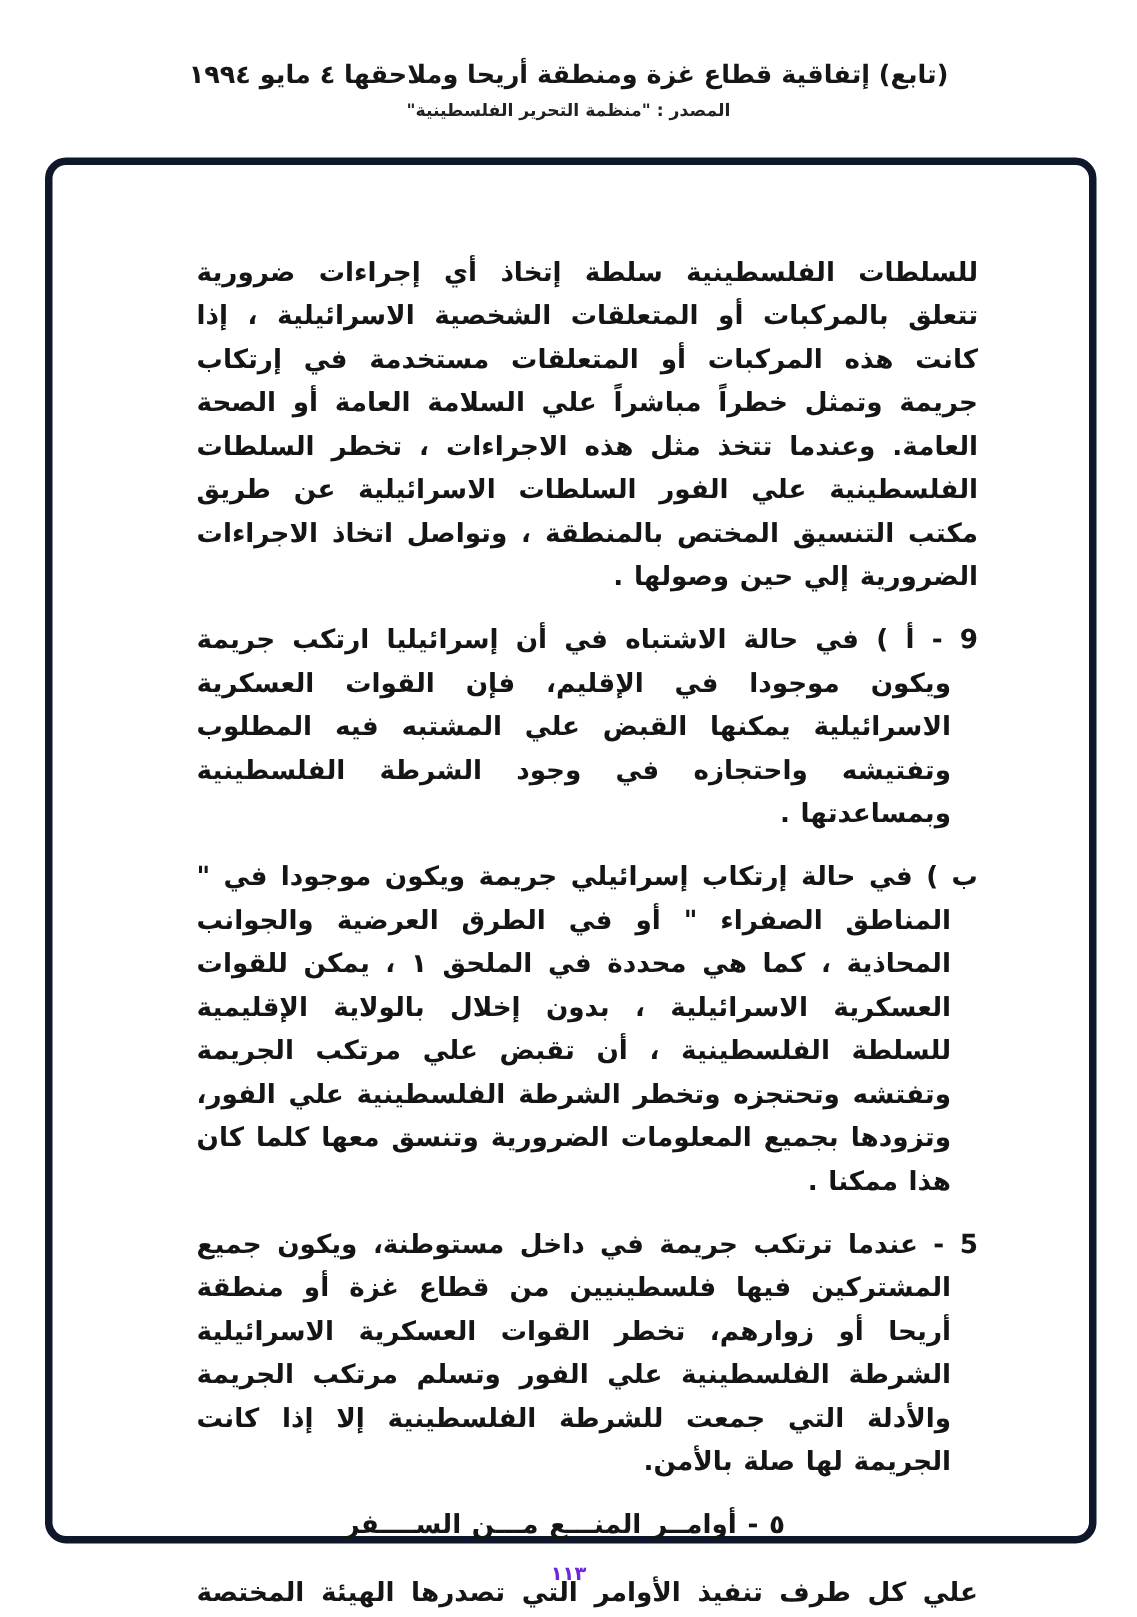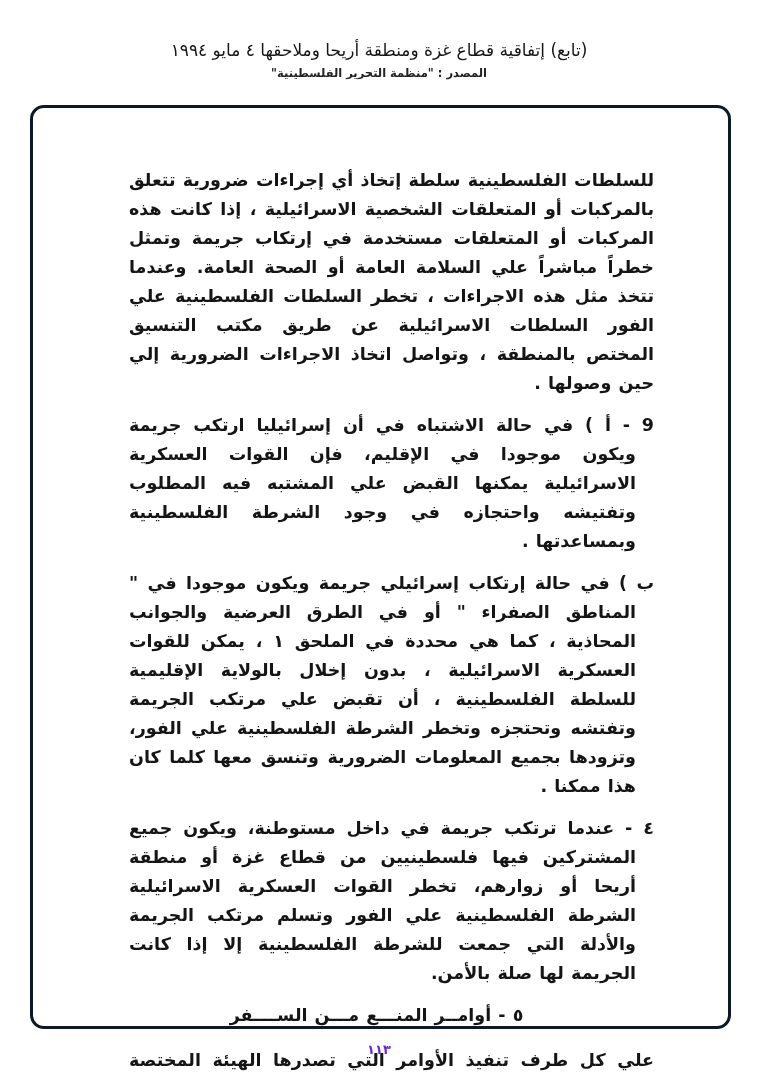--- a/index.html
+++ b/index.html
@@ -21,38 +21,38 @@
   .header {
     position: absolute;
     top: 38px;
     left: 0;
     width: 100%;
     text-align: center;
     color: #161616;
   }
   .header-title {
     font-size: 17px;
-    font-weight: normal;
+    font-weight: bold;
     line-height: 24px;
     letter-spacing: 0.5px;
   }
   .header-source {
     margin-top: 4px;
     font-size: 11.5px;
     font-weight: bold;
     color: #222222;
   }
   .content-frame {
     position: absolute;
     box-sizing: border-box;
     left: 30px;
     top: 105px;
     width: 701px;
     height: 924px;
-    border: 3px solid #0f172a;
+    border: 5px solid #0f172a;
     border-radius: 14px;
     background: #ffffff;
   }
   .text-block {
     box-sizing: border-box;
     padding: 58px 74px 0 96px;
     direction: rtl;
     color: #151515;
   }
   .para {
@@ -97,21 +97,21 @@
 
   <div class="content-frame">
     <div class="text-block">
 
       <p class="para">للسلطات الفلسطينية سلطة إتخاذ أي إجراءات ضرورية تتعلق بالمركبات أو المتعلقات الشخصية الاسرائيلية ، إذا كانت هذه المركبات أو المتعلقات مستخدمة في إرتكاب جريمة وتمثل خطراً مباشراً علي السلامة العامة أو الصحة العامة. وعندما تتخذ مثل هذه الاجراءات ، تخطر السلطات الفلسطينية علي الفور السلطات الاسرائيلية عن طريق مكتب التنسيق المختص بالمنطقة ، وتواصل اتخاذ الاجراءات الضرورية إلي حين وصولها .</p>
 
       <p class="para hang">9 - أ ) في حالة الاشتباه في أن إسرائيليا ارتكب جريمة ويكون موجودا في الإقليم، فإن القوات العسكرية الاسرائيلية يمكنها القبض علي المشتبه فيه المطلوب وتفتيشه واحتجازه في وجود الشرطة الفلسطينية وبمساعدتها .</p>
 
       <p class="para hang">ب ) في حالة إرتكاب إسرائيلي جريمة ويكون موجودا في " المناطق الصفراء " أو في الطرق العرضية والجوانب المحاذية ، كما هي محددة في الملحق ١ ، يمكن للقوات العسكرية الاسرائيلية ، بدون إخلال بالولاية الإقليمية للسلطة الفلسطينية ، أن تقبض علي مرتكب الجريمة وتفتشه وتحتجزه وتخطر الشرطة الفلسطينية علي الفور، وتزودها بجميع المعلومات الضرورية وتنسق معها كلما كان هذا ممكنا .</p>
 
-      <p class="para hang">٤ - عندما ترتكب جريمة في داخل مستوطنة، ويكون جميع المشتركين فيها فلسطينيين من قطاع غزة أو منطقة أريحا أو زوارهم، تخطر القوات العسكرية الاسرائيلية الشرطة الفلسطينية علي الفور وتسلم مرتكب الجريمة والأدلة التي جمعت للشرطة الفلسطينية إلا إذا كانت الجريمة لها صلة بالأمن.</p>
+      <p class="para hang">5 - عندما ترتكب جريمة في داخل مستوطنة، ويكون جميع المشتركين فيها فلسطينيين من قطاع غزة أو منطقة أريحا أو زوارهم، تخطر القوات العسكرية الاسرائيلية الشرطة الفلسطينية علي الفور وتسلم مرتكب الجريمة والأدلة التي جمعت للشرطة الفلسطينية إلا إذا كانت الجريمة لها صلة بالأمن.</p>
 
       <p class="para heading">٥ - أوامــر المنـــع مـــن الســــفر</p>
 
       <p class="para">علي كل طرف تنفيذ الأوامر التي تصدرها الهيئة المختصة التابعة للطرف</p>
 
     </div>
   </div>
 
   <div class="page-number">١١٣</div>
 

